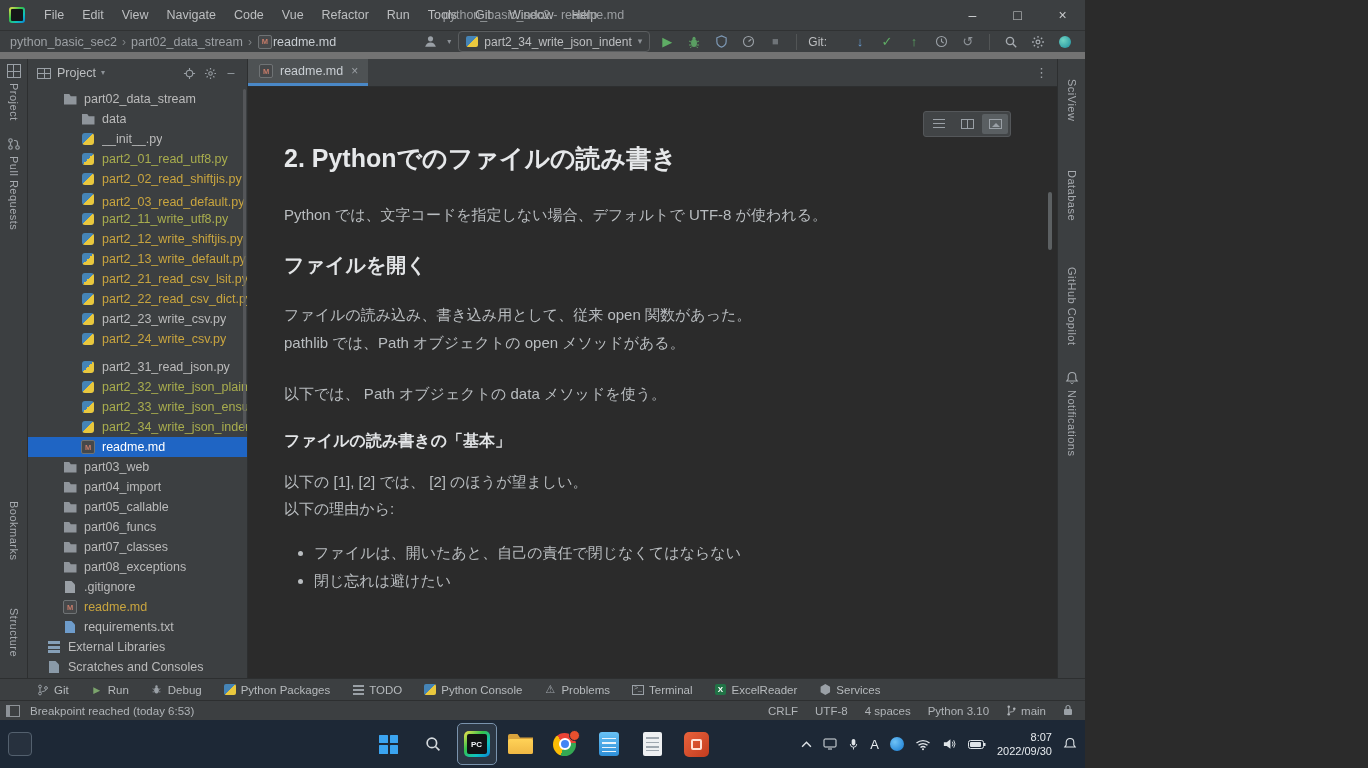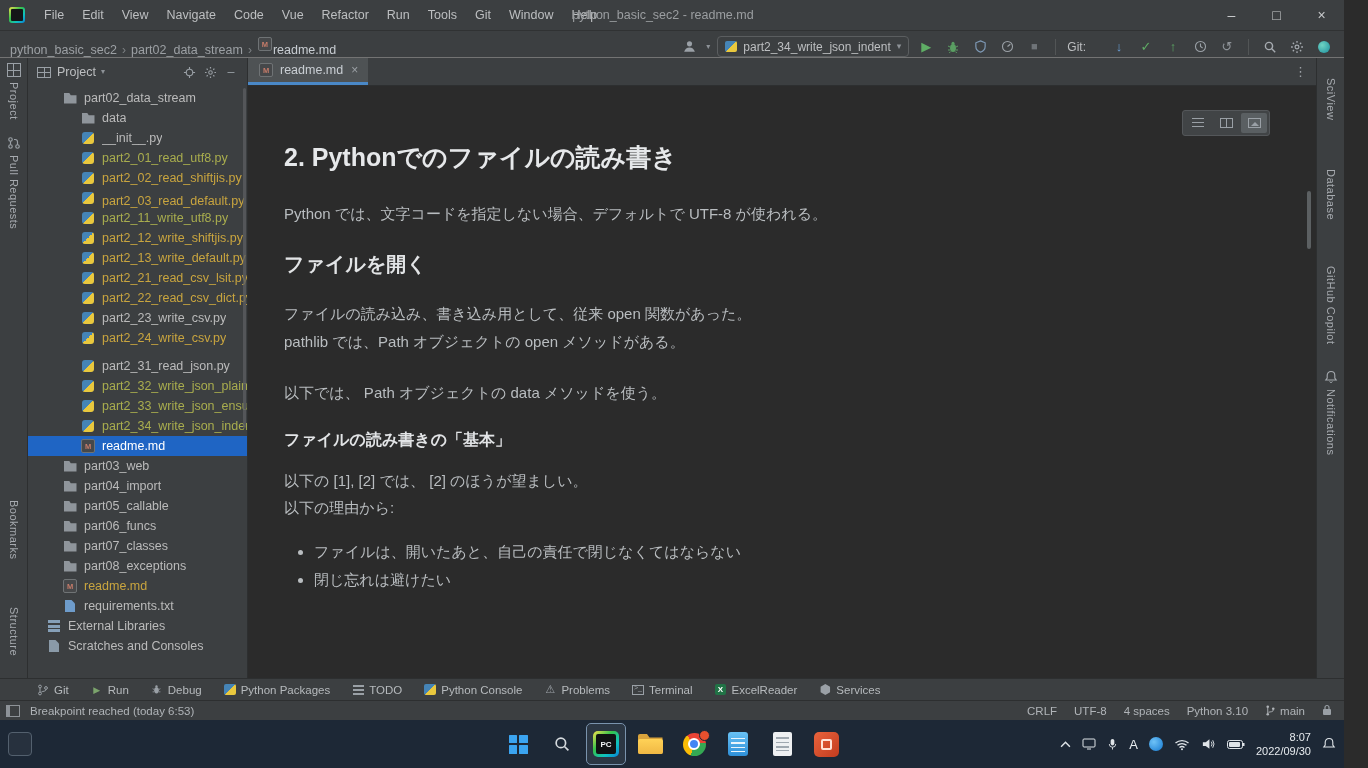--- a/index.html
+++ b/index.html
@@ -1,31 +1,31 @@
 <!DOCTYPE html>
 <html><head>
 <meta charset="utf-8">
 <style>
   *{margin:0;padding:0;box-sizing:border-box;}
   html,body{width:1368px;height:768px;overflow:hidden;background:#2b2b2b;}
   body{font-family:"Liberation Sans","DejaVu Sans",sans-serif;font-size:12px;color:#bbbbbb;-webkit-font-smoothing:antialiased;}
-  .app{width:1344px;height:768px;display:flex;flex-direction:column;}
+  .app{width:1085px;height:768px;display:flex;flex-direction:column;}
 
   
   .titlebar{flex:0 0 30px;background:#3c3f41;border-bottom:1px solid #303233;display:flex;align-items:center;position:relative;}
   .app-logo{width:16px;height:16px;border-radius:3px;margin:0 10px 0 9px;background:linear-gradient(135deg,#f7e24c,#35c24c 40%,#0ec2c0 70%,#0a7fd6);position:relative;flex:0 0 16px;}
   .app-logo::after{content:"";position:absolute;inset:2px;background:#141618;border-radius:1px;}
   .menus{display:flex;align-items:center;}
   .menu-item{padding:0 9px;font-size:12.5px;color:#bdbfc1;line-height:30px;cursor:default;}
   .win-title{position:absolute;left:50%;transform:translateX(-55%);color:#9b9ea1;font-size:12.5px;white-space:nowrap;}
   .win-controls{margin-left:auto;display:flex;height:30px;}
   .wc{width:45px;display:flex;align-items:center;justify-content:center;color:#c7c9cb;font-size:14px;}
 
   
-  .navbar{flex:0 0 27px;background:#3c3f41;border-bottom:1px solid #737373;display:flex;align-items:flex-end;padding:0 10px;}
+  .navbar{flex:0 0 27px;background:#3c3f41;border-bottom:7px solid #737373;display:flex;align-items:center;padding:0 10px;}
   .crumb{font-size:12.5px;color:#9ca0a4;}
   .crumb.last{color:#c8cdd2;}
   .crumb-sep{color:#7c8083;margin:0 5px;font-size:12px;}
   .nav-right{margin-left:auto;display:flex;align-items:center;gap:7px;}
   .nicon{width:20px;height:20px;display:flex;align-items:center;justify-content:center;}
   .glyph{font-size:13px;line-height:1;}
   .g-green{color:#5fad65;}
   .g-blue{color:#6a9fd8;}
   .g-gray{color:#8d9297;}
   .run-combo{display:flex;align-items:center;gap:6px;height:21px;min-width:188px;border:1px solid #5b5e60;border-radius:4px;padding:0 7px;color:#bdbfc1;font-size:12px;background:#3c3f41;}
@@ -439,20 +439,25 @@
             <span class="t-ico folder"></span>
             <span class="t-label" style="color: rgb(187, 187, 187);">part07_classes</span>
           </div>
 
           <div class="trow" style="padding-left: 20px;">
             <span class="chev right"></span>
             <span class="t-ico folder"></span>
             <span class="t-label" style="color: rgb(187, 187, 187);">part08_exceptions</span>
           </div>
 
+          <div class="trow" style="padding-left: 20px;">
+            <span class="chev none"></span>
+            <span class="t-ico file"></span>
+            <span class="t-label" style="color: rgb(187, 187, 187);">.gitignore</span>
+          </div>
 
           <div class="trow" style="padding-left: 20px;">
             <span class="chev none"></span>
             <span class="t-ico md"></span>
             <span class="t-label" style="color: rgb(201, 165, 63);">readme.md</span>
           </div>
 
           <div class="trow" style="padding-left: 20px;">
             <span class="chev none"></span>
             <span class="t-ico txt"></span>

